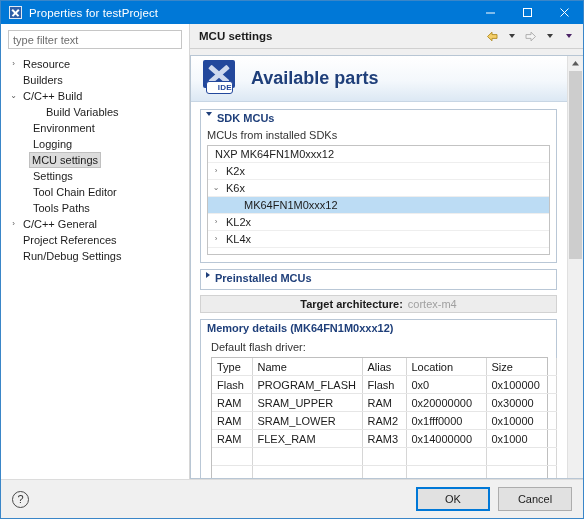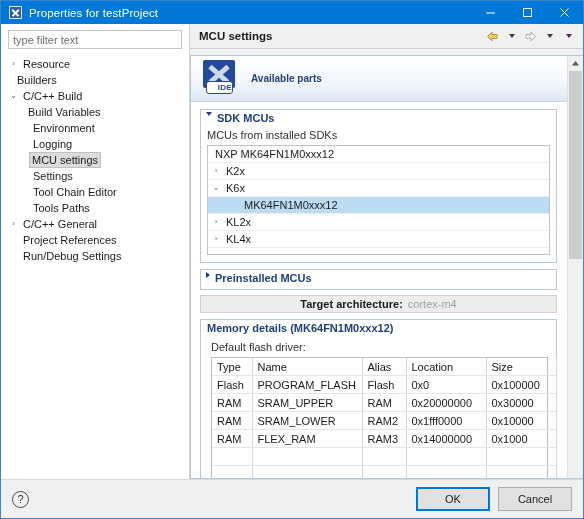--- a/index.html
+++ b/index.html
@@ -95,21 +95,21 @@
   .logo-sq:before,.logo-sq:after{
     content:"";position:absolute;left:4px;top:12.5px;width:24px;height:4.5px;background:#cfd9ee;border-radius:1px;
   }
   .logo-sq:before{transform:rotate(41deg);}
   .logo-sq:after{transform:rotate(-41deg);}
   .logo-ide{
     position:absolute;left:5px;top:21px;width:27px;height:13px;background:#ffffff;
     border:1px solid #23489c;border-radius:3px;color:#23489c;font-size:8px;font-weight:bold;
     text-align:right;line-height:12px;letter-spacing:.3px;box-sizing:border-box;
   }
-  .banner-title{font-size:10px;font-weight:bold;color:#1f3f7a;}
+  .banner-title{font-size:18px;font-weight:bold;color:#1f3f7a;}
   .panel-body{padding:7px 10px 0 9px;}
   
   .group{
     border:1px solid #b9c7d6;background:#ffffff;margin-bottom:6px;
   }
   .group-head{
     display:flex;align-items:flex-start;height:16px;padding:2px 0 1px 5px;
     font-weight:bold;font-size:11px;color:#1f3f7a;
   }
   .tri{width:0;height:0;margin-right:5px;}
@@ -196,29 +196,29 @@
 
     <div class="left-pane">
       <div class="filter-wrap">
         <input class="filter-input" type="text" placeholder="type filter text" style="">
       </div>
       <div class="tree">
         <div class="tnode" style="padding-left:6px">
           <span class="arrow">›</span>
           <span class="lbl">Resource</span>
         </div>
-        <div class="tnode" style="">
+        <div class="tnode" style="padding-left:6px">
           <span class="arrow"></span>
           <span class="lbl">Builders</span>
         </div>
         <div class="tnode" style="padding-left:6px">
           <span class="arrow">⌄</span>
           <span class="lbl">C/C++ Build</span>
         </div>
-        <div class="tnode" style="padding-left:24px">
+        <div class="tnode" style="padding-left:42px">
           <span class="lbl">Build Variables</span>
         </div>
         <div class="tnode" style="padding-left:29px">
           <span class="lbl">Environment</span>
         </div>
         <div class="tnode" style="padding-left:29px">
           <span class="lbl">Logging</span>
         </div>
         <div class="tnode sel" style="padding-left:28px">
           <span class="lbl">MCU settings</span>

